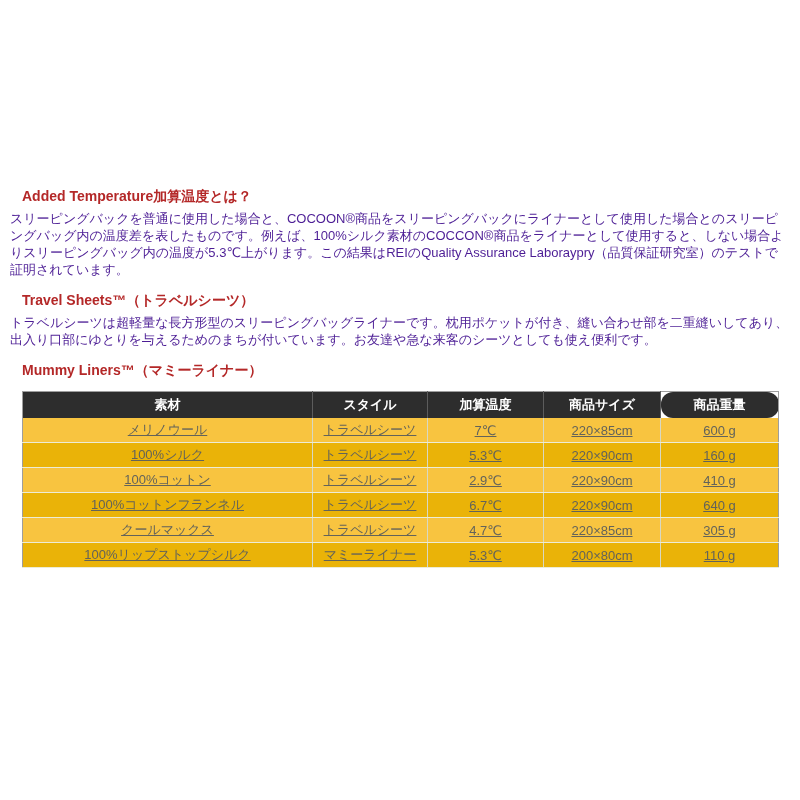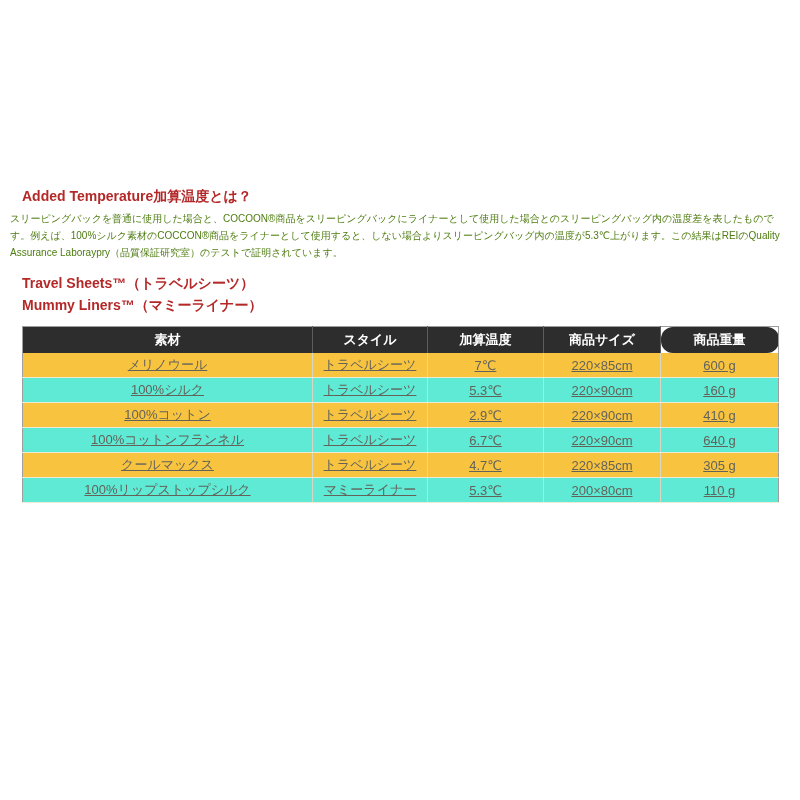--- a/index.html
+++ b/index.html
@@ -17,22 +17,22 @@
     overflow: hidden;
   }
   .sec-heading {
     color: #b42828;
     font-size: 14px;
     font-weight: bold;
     margin: 0 0 5px 12px;
     line-height: 17px;
   }
   .sec-body {
-    color: #4d7c0f;
-    font-size: 10px;
+    color: #4c1d95;
+    font-size: 13px;
     line-height: 17px;
     margin: 0 0 14px 0;
     width: 780px;
   }
   table.spec {
     border-collapse: collapse;
     margin: 12px 0 5px 12px;
     width: 756px;
     table-layout: fixed;
     font-size: 13px;
@@ -51,31 +51,32 @@
   table.spec td {
     height: 24px;
     color: #63635a;
     border-right: 1px solid #d8d8c2;
     border-bottom: 1px solid #ececd6;
     padding: 0;
     text-decoration: underline;
   }
   table.spec td:last-child { border-right: none; }
   tr.gold td { background: #f8c440; }
-  tr.pale td { background: #5eead4; }
+  tr.pale td { background: #eab308; }
 </style>
 </head>
 <body>
 
 <div class="page">
 
   <h3 class="sec-heading">Added Temperature加算温度とは？</h3>
   <p class="sec-body">スリーピングバックを普通に使用した場合と、COCOON®商品をスリーピングバックにライナーとして使用した場合とのスリーピングバッグ内の温度差を表したものです。例えば、100%シルク素材のCOCCON®商品をライナーとして使用すると、しない場合よりスリーピングバッグ内の温度が5.3℃上がります。この結果はREIのQuality Assurance Laboraypry（品質保証研究室）のテストで証明されています。</p>
 
   <h3 class="sec-heading">Travel Sheets™（トラベルシーツ）</h3>
+  <p class="sec-body">トラベルシーツは超軽量な長方形型のスリーピングバッグライナーです。枕用ポケットが付き、縫い合わせ部を二重縫いしてあり、出入り口部にゆとりを与えるためのまちが付いています。お友達や急な来客のシーツとしても使え便利です。</p>
 
   <h3 class="sec-heading">Mummy Liners™（マミーライナー）</h3>
 
   <table class="spec">
     <colgroup>
       <col style="width:290px">
       <col style="width:115px">
       <col style="width:116px">
       <col style="width:117px">
       <col style="width:118px">

